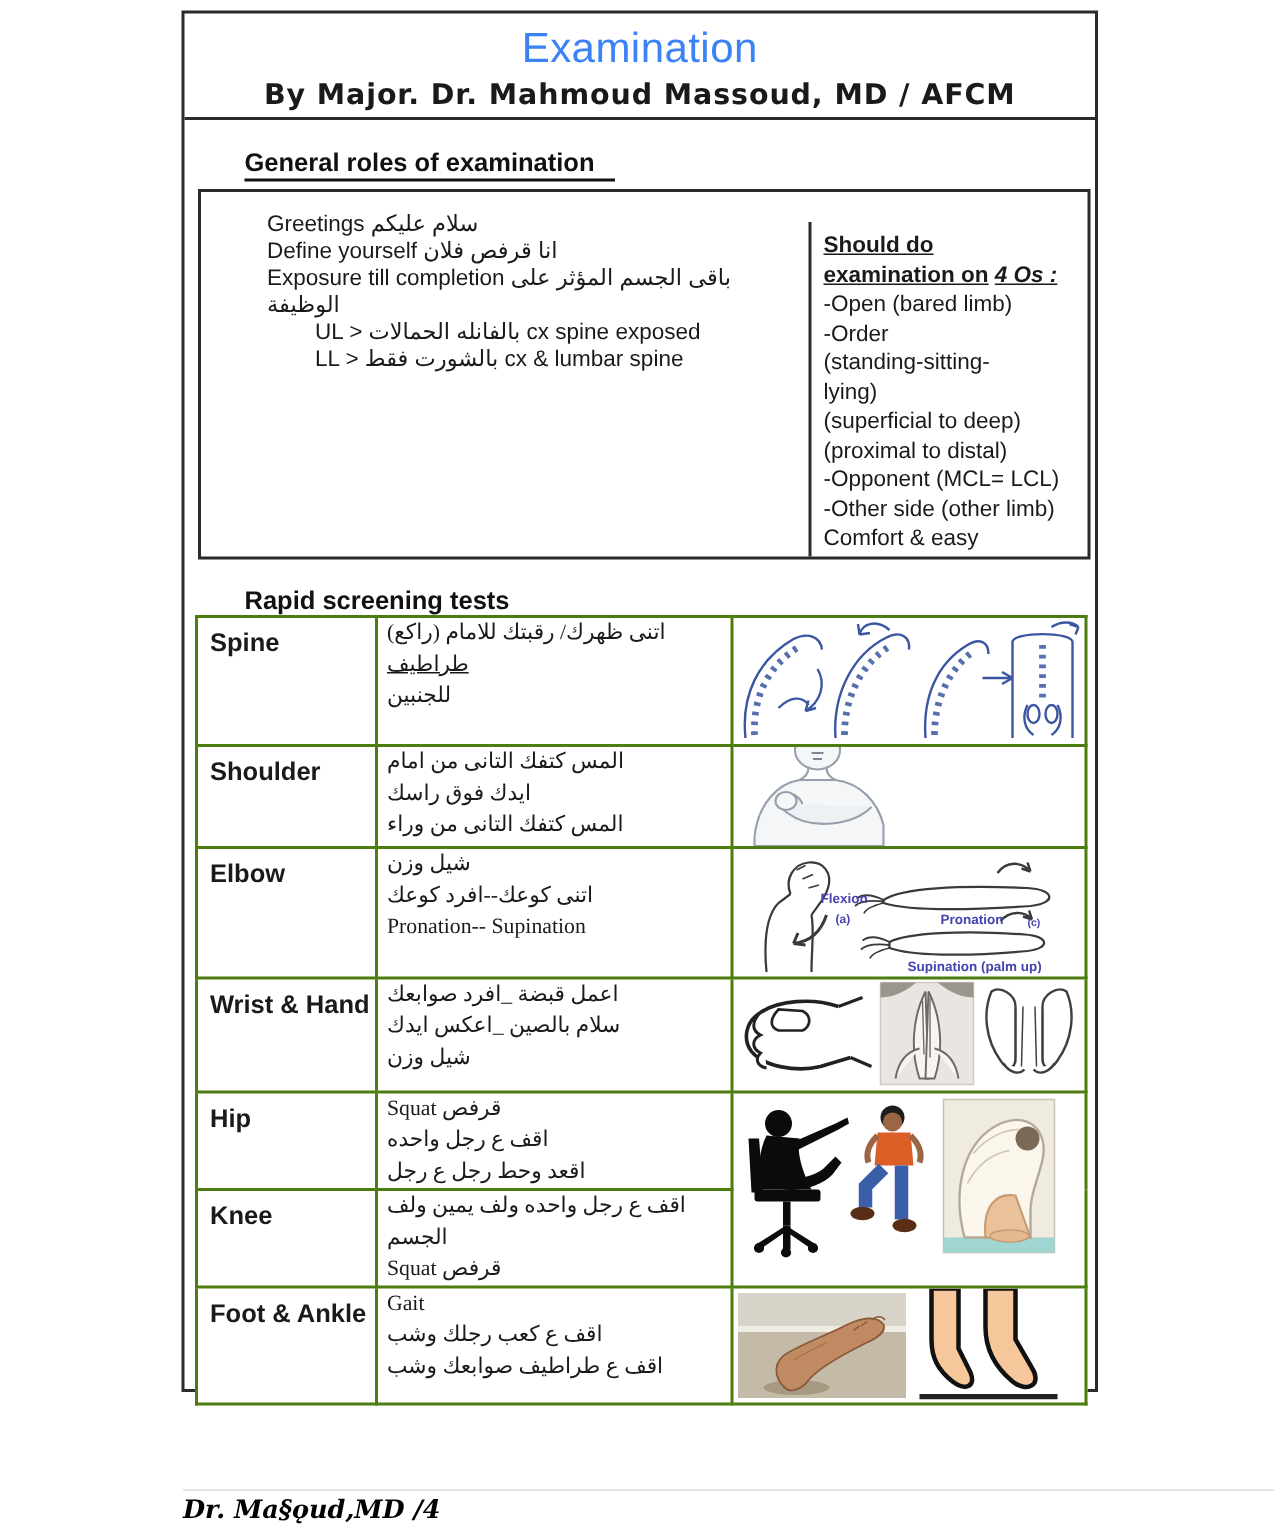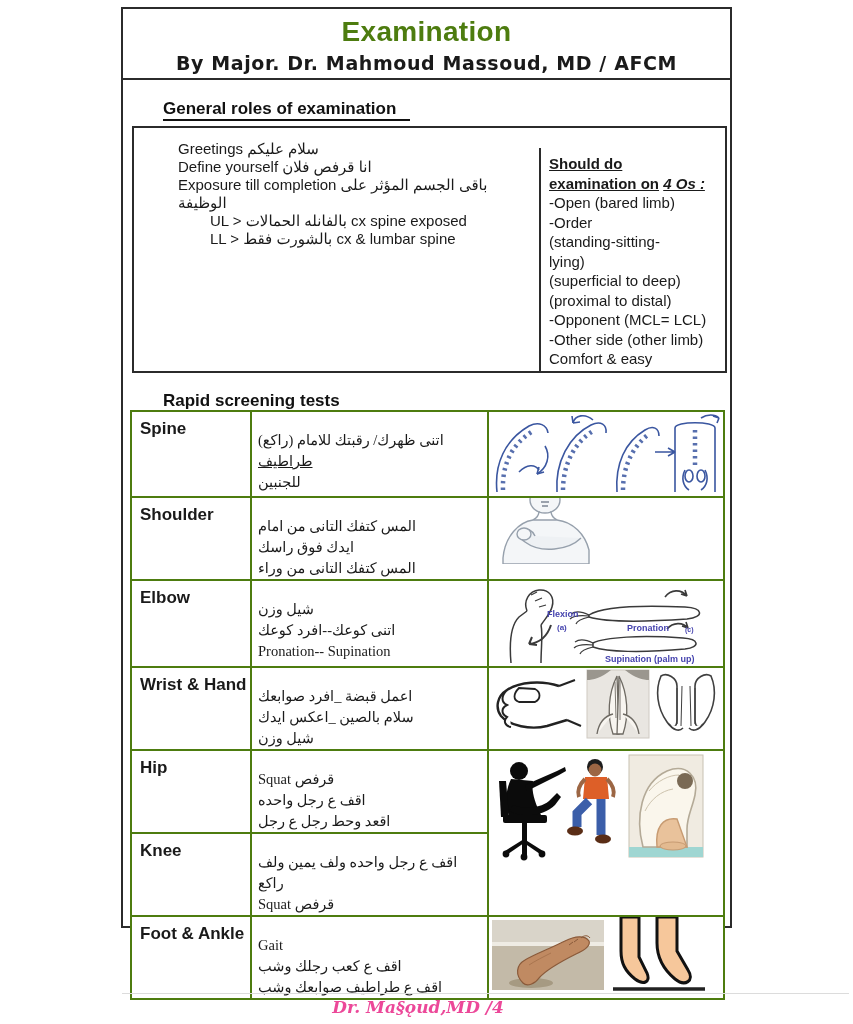--- a/index.html
+++ b/index.html
@@ -5,42 +5,42 @@
   html,body { margin:0; padding:0; }
   body {
     position:relative; width:853px; height:1024px; background:#ffffff;
     font-family:"Liberation Sans", sans-serif; color:#1a1a1a; overflow:hidden;
   }
   .frame {
     position:absolute; left:121px; top:7px; width:611px; height:921px;
     border:2px solid #2b2b2b; box-sizing:border-box; background:#fff;
   }
   .title-block { height:71px; border-bottom:2px solid #2b2b2b; text-align:center; padding-top:7px; box-sizing:border-box; }
-  .doc-title { margin:0; font-size:28px; font-weight:bold; color:#4d7c0f; letter-spacing:0.3px; }
+  .doc-title { margin:0; font-size:28px; font-weight:normal; color:#3b82f6; letter-spacing:0.3px; }
   .doc-subtitle { margin:4px 0 0; font-size:19px; font-weight:bold; font-family:"DejaVu Sans",sans-serif; letter-spacing:0.6px; }
   .sec-heading { position:absolute; font-size:17px; font-weight:bold; color:#111; border-bottom:2.5px solid #111; padding-right:14px; background:transparent;margin-left:32px; }
   #h-general { left:131px; top:99px; }
   #h-rapid   { left:131px; top:391px; }
   .roles-box { position:absolute; left:132px; top:126px; width:595px; height:247px; border:2px solid #2b2b2b; box-sizing:border-box; display:flex; background:#fff; }
   .roles-left { width:405px; box-sizing:border-box; padding:12px 6px 10px 44px; display:flex; flex-direction:column; justify-content:flex-start; font-size:15px; }
   .step.indent { margin-left:32px; }
   .roles-right { flex:1; border-left:2px solid #2b2b2b; box-sizing:border-box; padding:6px 8px; font-size:15px; line-height:1.3;margin-top:20px; }
   .note-h  { font-weight:bold; text-decoration:underline; }
   .note-hi { font-weight:bold; font-style:italic; text-decoration:underline; }
   .screen-table { position:absolute; left:130px; top:410px; border-collapse:collapse; table-layout:fixed; background:#fff; }
   .screen-table td { border:2px solid #4d7c0f; vertical-align:top; box-sizing:border-box; }
   td.joint { width:120px; font-weight:bold; font-size:17px; padding:5px 2px 0 8px; line-height:1.4; }
-  td.instr { width:237px; direction:rtl; text-align:left; font-family:"Liberation Serif",serif; font-size:14.5px; padding:18px 8px 0 6px; line-height:1.45; }
+  td.instr { width:237px; direction:rtl; text-align:left; font-family:"Liberation Serif",serif; font-size:14.5px; padding:0 8px 0 6px; line-height:1.45; }
   td.imgc  { width:236px; padding:0; overflow:hidden; vertical-align:top; }
   tr.r0{height:86px} tr.r1{height:51px} tr.r2{height:87px} tr.r3{height:76px}
   tr.r4{height:55px} tr.r5{height:59px} tr.r6{height:76px}
   .u { text-decoration:underline; }
   .footer-rule { position:absolute; left:122px; top:993px; width:727px; border-top:1.5px solid #dcdcdc; }
-  .footer-text { position:absolute; left:122px; top:997px; width:592px; text-align:center;
-    font-family:"DejaVu Serif",serif; font-weight:bold; font-style:italic; font-size:17px; color:#ec4899; }
+  .footer-text { position:absolute; left:122px; top:997px; width:592px; text-align:left;
+    font-family:"DejaVu Serif",serif; font-weight:bold; font-style:italic; font-size:17px; color:#000000; }
   svg { display:block; }
   .svglabel { font-family:"Liberation Sans",sans-serif; font-weight:bold; fill:#4543ae; }
 </style>
 </head>
 <body>
 
 <div class="frame">
   <div class="title-block">
     <h1 class="doc-title">Examination</h1>
     <div class="doc-subtitle">By Major. Dr. Mahmoud Massoud, MD / AFCM</div>
@@ -241,21 +241,21 @@
           <ellipse cx="184" cy="95" rx="13" ry="4" fill="#e3ba90" stroke="#c79b72"></ellipse>
         </g>
       </svg>
     </td>
   </tr>
 
   <tr class="r5">
     <td class="joint">Knee</td>
     <td class="instr">
       <div>اقف ع رجل واحده ولف يمين ولف</div>
-      <div>راكع</div>
+      <div>الجسم</div>
       <div>قرفص Squat</div>
     </td>
   </tr>
 
   <tr class="r6">
     <td class="joint">Foot &amp; Ankle</td>
     <td class="instr">
       <div>Gait</div>
       <div>اقف ع كعب رجلك وشب</div>
       <div>اقف ع طراطيف صوابعك وشب</div>

